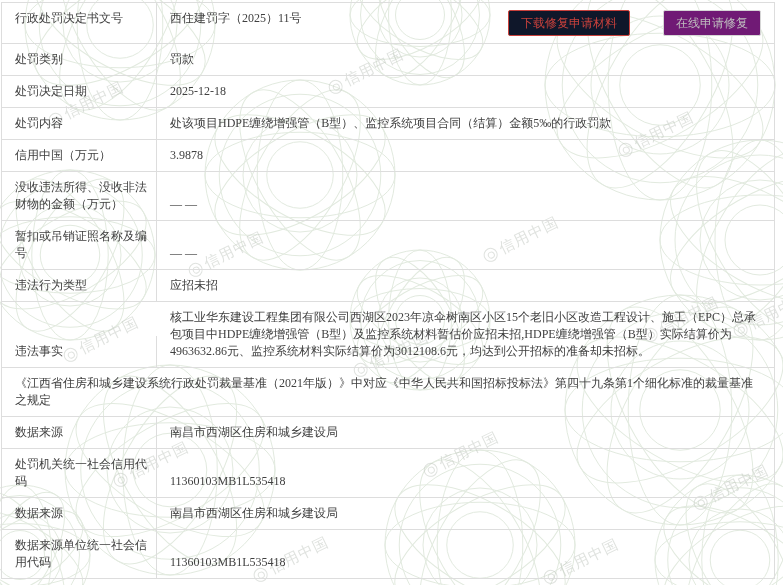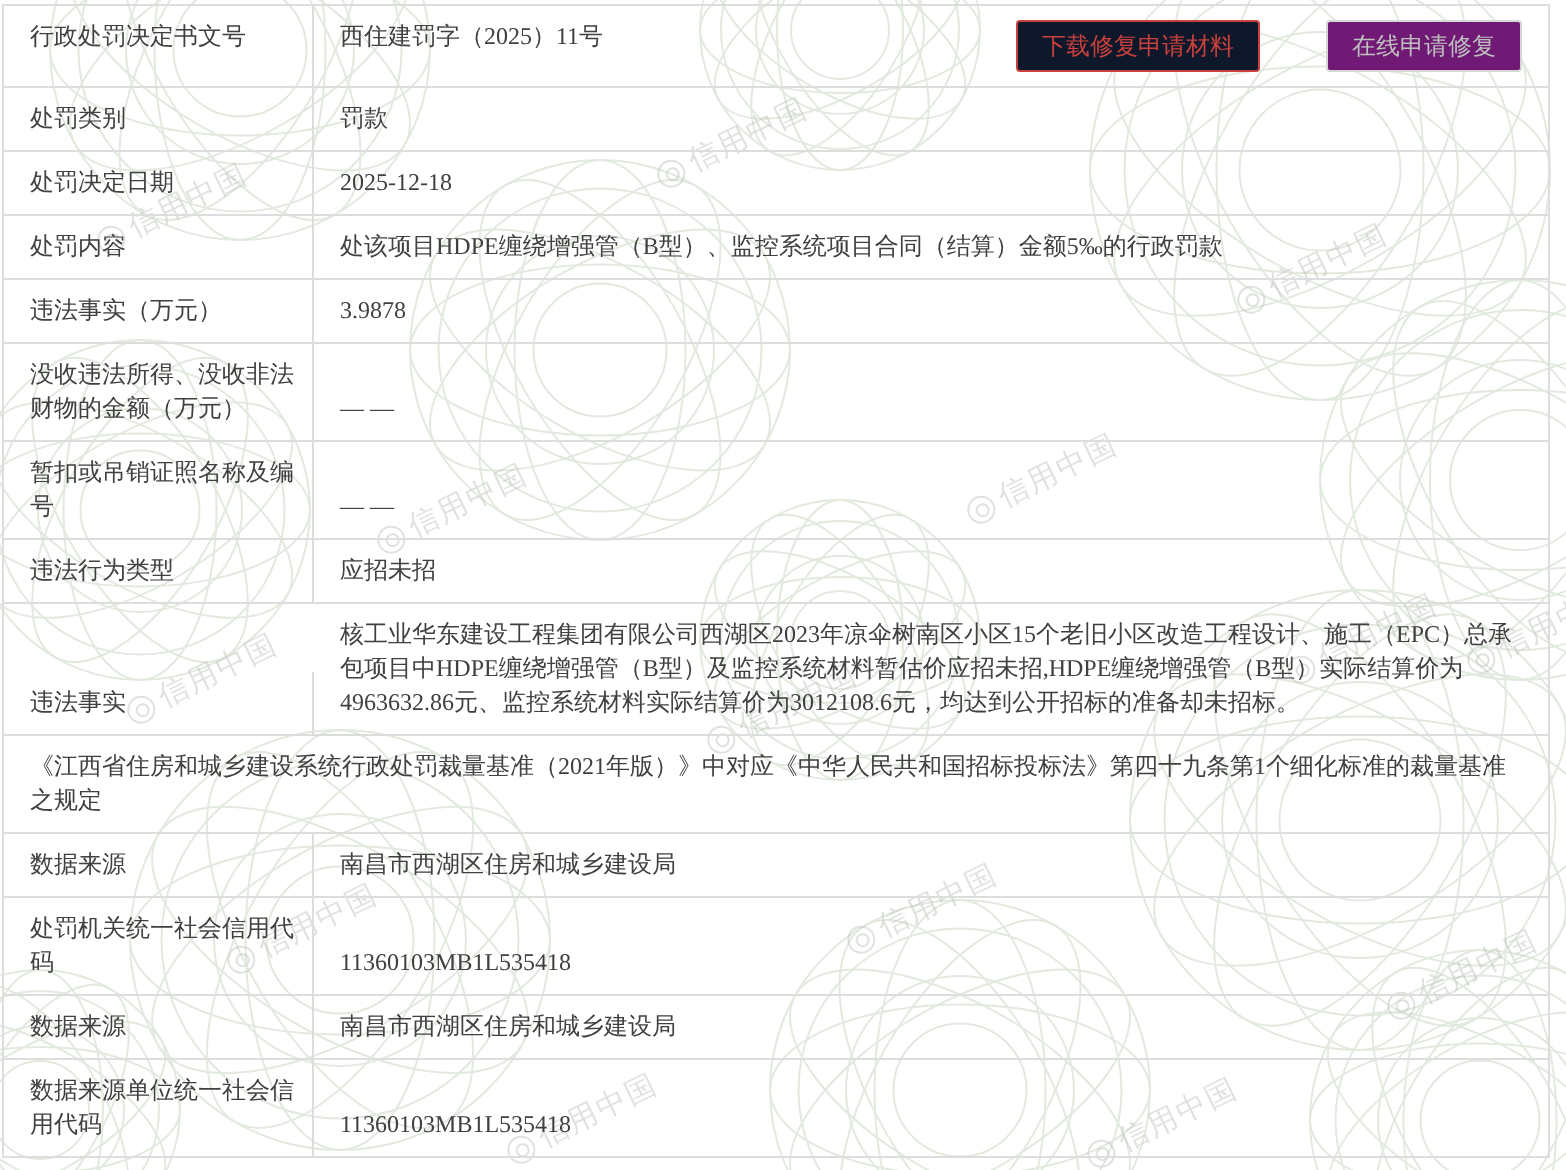--- a/index.html
+++ b/index.html
@@ -290,21 +290,21 @@
     <div class="cell label">处罚决定日期</div>
     <div class="cell value">2025-12-18</div>
   </div>
 
   <div class="row">
     <div class="cell label">处罚内容</div>
     <div class="cell value">处该项目HDPE缠绕增强管（B型）、监控系统项目合同（结算）金额5‰的行政罚款</div>
   </div>
 
   <div class="row">
-    <div class="cell label">违法事实（万元）</div>
+    <div class="cell label">信用中国（万元）</div>
     <div class="cell value">3.9878</div>
   </div>
 
   <div class="row">
     <div class="cell label">没收违法所得、没收非法财物的金额（万元）</div>
     <div class="cell value">— —</div>
   </div>
 
   <div class="row">
     <div class="cell label">暂扣或吊销证照名称及编号</div>

